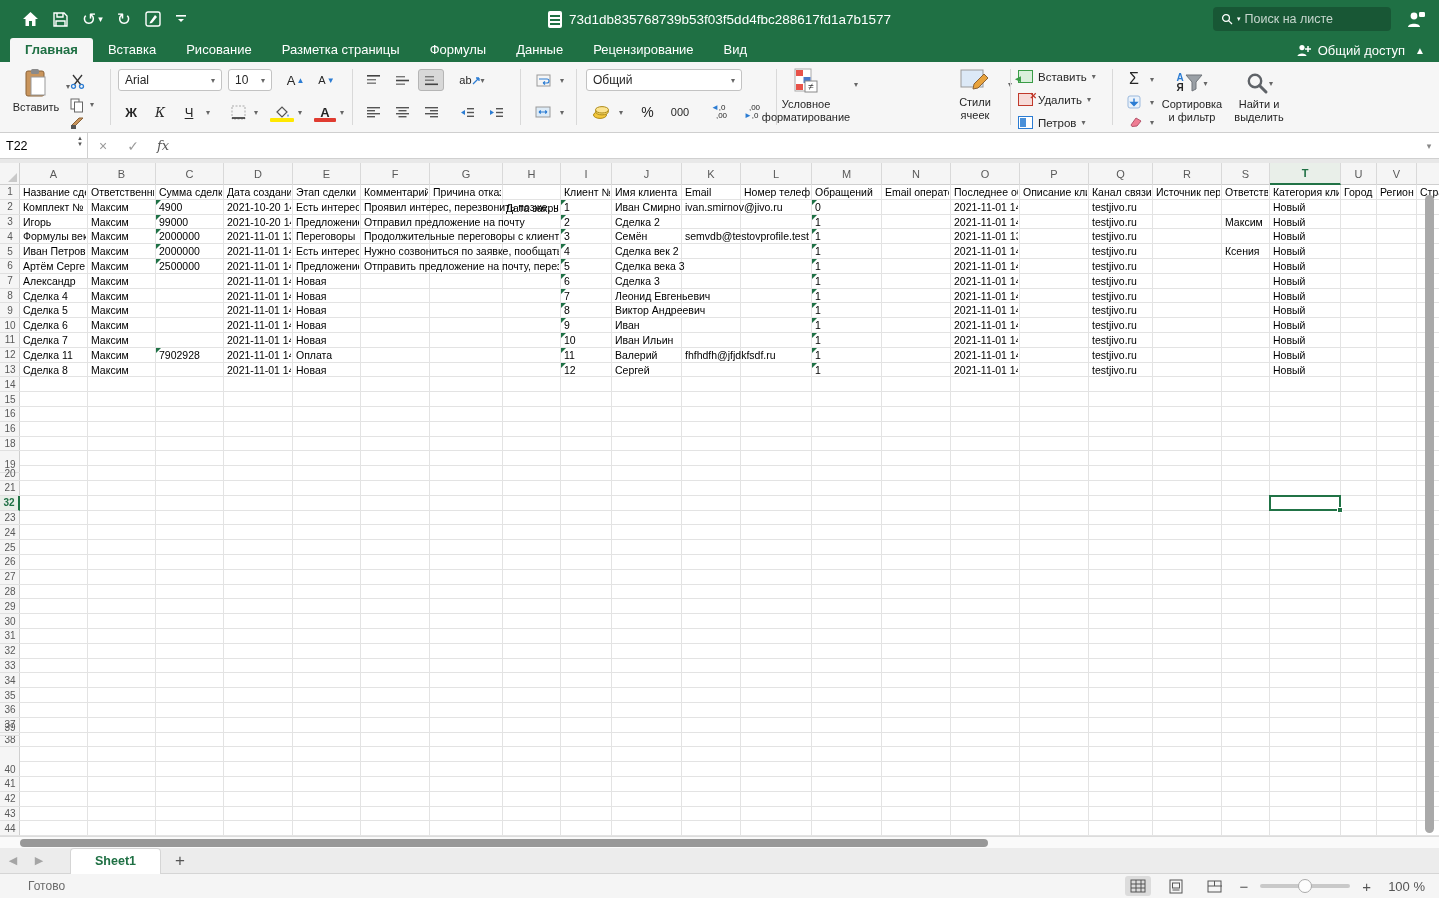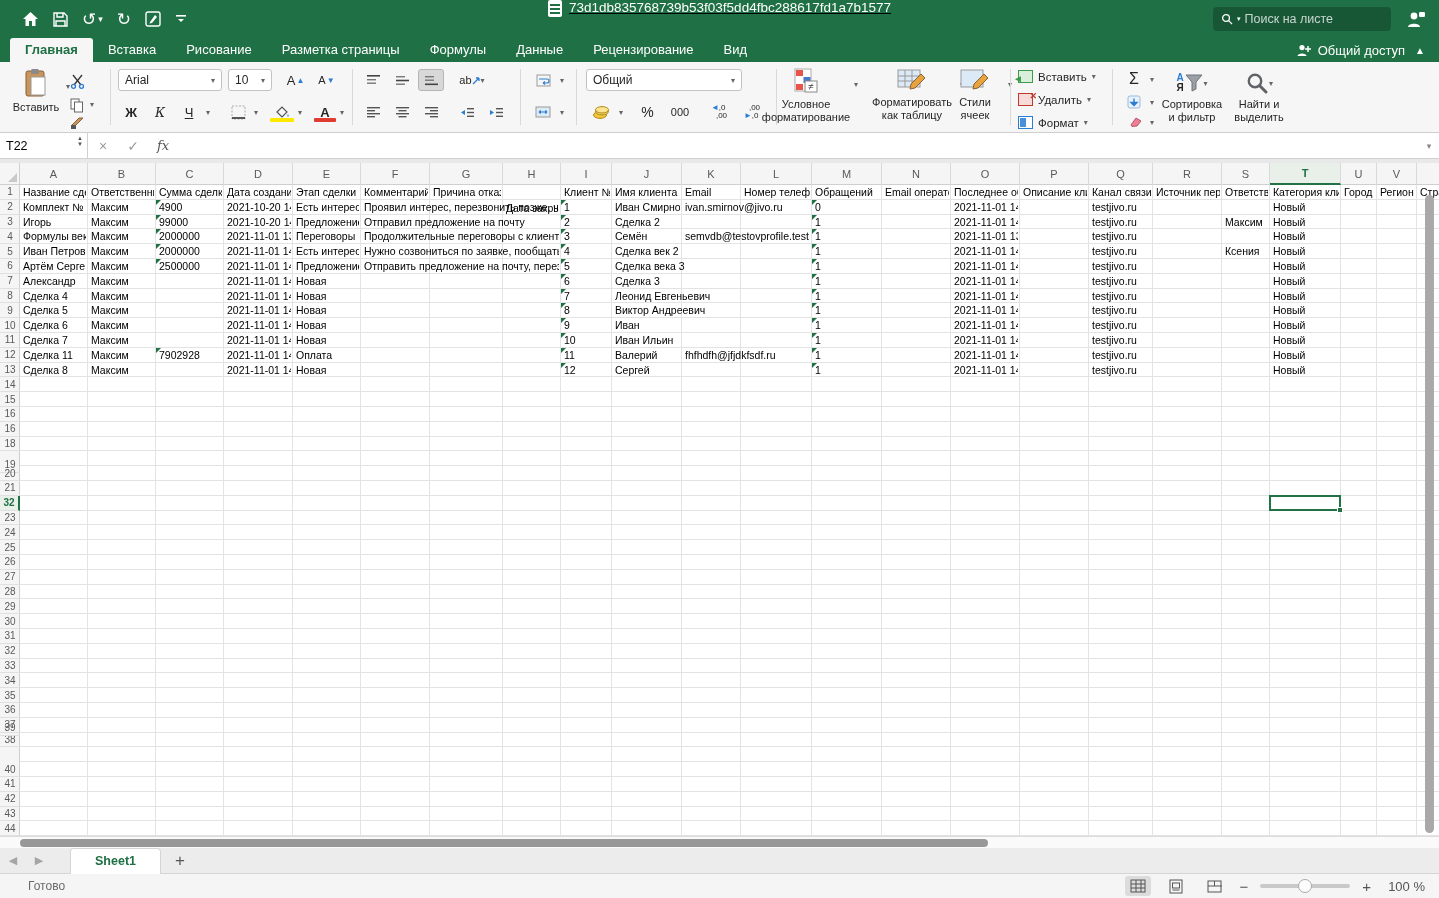--- a/index.html
+++ b/index.html
@@ -6,21 +6,21 @@
   html,body { width:1439px; height:898px; overflow:hidden; }
   body { font-family:"Liberation Sans", sans-serif; background:#fff; }
   #app { position:relative; width:1439px; height:898px; overflow:hidden; background:#fff; }
 
   
   #titlebar { position:absolute; left:0; top:0; width:100%; height:38px; background:#1f7044; display:flex; align-items:center; }
   .qa-icons { display:flex; align-items:center; gap:14px; padding-left:22px; color:#fff; }
   .qa-btn { display:flex; align-items:center; color:#fff; font-size:17px; cursor:default; }
   .qa-btn svg { display:block; }
   .qa-caret { font-size:9px; margin-left:2px; color:#fff; }
-  #title-center { position:absolute; left:0; right:0; top:0; height:38px; display:flex; align-items:flex-start; justify-content:center; gap:7px; pointer-events:none;text-decoration:underline; }
+  #title-center { position:absolute; left:0; right:0; top:0; height:38px; display:flex; align-items:center; justify-content:center; gap:7px; pointer-events:none; }
   #doc-icon { width:14px; height:17px; background:#fff; border-radius:2px; position:relative; }
   #doc-icon::after { content:""; position:absolute; left:2px; top:4px; width:10px; height:2px; background:#1f7044; box-shadow:0 4px 0 #1f7044, 0 8px 0 #1f7044; }
   #doc-title { color:#fff; font-size:13.5px; }
   #search-box { position:absolute; right:48px; top:7px; width:178px; height:24px; background:rgba(0,0,0,0.22); border-radius:4px; display:flex; align-items:center; padding:0 8px; gap:4px; }
   #search-box .ph { color:rgba(255,255,255,0.75); font-size:12.5px; }
   #avatar-btn { position:absolute; right:10px; top:7px; width:26px; height:24px; display:flex; align-items:center; justify-content:center; }
 
   
   #tabbar { position:absolute; left:0; top:38px; width:100%; height:24px; background:#1f7044; display:flex; align-items:flex-end; }
   .rtab { color:#fff; font-size:13px; padding:4px 15px 5px 15px; white-space:nowrap; }
@@ -359,32 +359,20 @@
           <rect x="2" y="1" width="16" height="22" fill="#fff" stroke="#aaa"></rect>
           <rect x="3" y="2" width="7" height="6" fill="#e8534a"></rect>
           <rect x="10.5" y="9" width="7" height="6" fill="#4a79c9"></rect>
           <rect x="3" y="16" width="7" height="6" fill="#e8534a"></rect>
           <rect x="12" y="13" width="12" height="11" fill="#fff" stroke="#888"></rect>
           <text x="18" y="22" font-size="10" text-anchor="middle" fill="#333">≠</text>
         </svg>
       <span class="dd" style="position:absolute;right:-2px;top:10px">▾</span>
       <span style="margin-top:4px"><span>Условное</span><br><span>форматирование</span></span>
     </div>
-    <div class="big-btn" style="left:862px;top:6px;width:100px">
-      <svg width="30" height="26" viewBox="0 0 30 26">
-          <rect x="1" y="2" width="22" height="17" fill="#dce9f7" stroke="#999"></rect>
-          <line x1="1" y1="8" x2="23" y2="8" stroke="#999"></line>
-          <line x1="1" y1="13" x2="23" y2="13" stroke="#999"></line>
-          <line x1="8" y1="2" x2="8" y2="19" stroke="#999"></line>
-          <line x1="15" y1="2" x2="15" y2="19" stroke="#999"></line>
-          <path d="M14 16 L24 6 L28 10 L18 20 L13 21 Z" fill="#e8a33d" stroke="#8a6237"></path>
-        </svg>
-      <span class="dd" style="position:absolute;right:-2px;top:10px">▾</span>
-      <span style="margin-top:2px"><span>Форматировать</span><br><span>как таблицу</span></span>
-    </div>
     <div class="big-btn" style="left:944px;top:6px;width:62px">
       <svg width="30" height="26" viewBox="0 0 30 26">
           <rect x="1" y="2" width="22" height="17" fill="#dce9f7" stroke="#999"></rect>
           <path d="M14 16 L24 6 L28 10 L18 20 L13 21 Z" fill="#e8a33d" stroke="#8a6237"></path>
         </svg>
       <span class="dd" style="position:absolute;right:-6px;top:10px">▾</span>
       <span style="margin-top:2px"><span>Стили</span><br><span>ячеек</span></span>
     </div>
     <div class="rb-sep" style="left:1010px"></div>
 
@@ -399,21 +387,21 @@
       <span class="mini-ico" style="border-color:#c0392b;background:#f6dbd8">
           <span style="position:absolute;right:-5px;top:-3px;color:#c0392b;font-size:9px;font-weight:bold">✕</span>
         </span>
       <span>Удалить</span>
         <span class="dd">▾</span>
     </div>
     <div class="stack-btn" style="left:1018px;top:54px">
       <span class="mini-ico" style="border-color:#2b7cd3">
           <span style="position:absolute;left:1px;top:1px;width:6px;height:9px;background:#4a90d9"></span>
         </span>
-      <span>Формат</span>
+      <span>Петров</span>
         <span class="dd">▾</span>
     </div>
     <div class="rb-sep" style="left:1112px"></div>
 
     <span class="rb-sm" style="left:1122px;top:6px;width:24px;font-size:16px">Σ</span>
     <span class="dd" style="position:absolute;left:1150px;top:13px">▾</span>
     <span class="rb-sm" style="left:1122px;top:29px;width:24px">
         <svg width="14" height="14" viewBox="0 0 14 14">
           <rect x="1" y="1" width="12" height="12" rx="2" fill="#eaf2fb" stroke="#9bb9dd"></rect>
           <path d="M7 3.5 V9 M7 10.5 L4 7.5 H10 Z" fill="#2b7cd3" stroke="#2b7cd3" stroke-width="1.4"></path>

